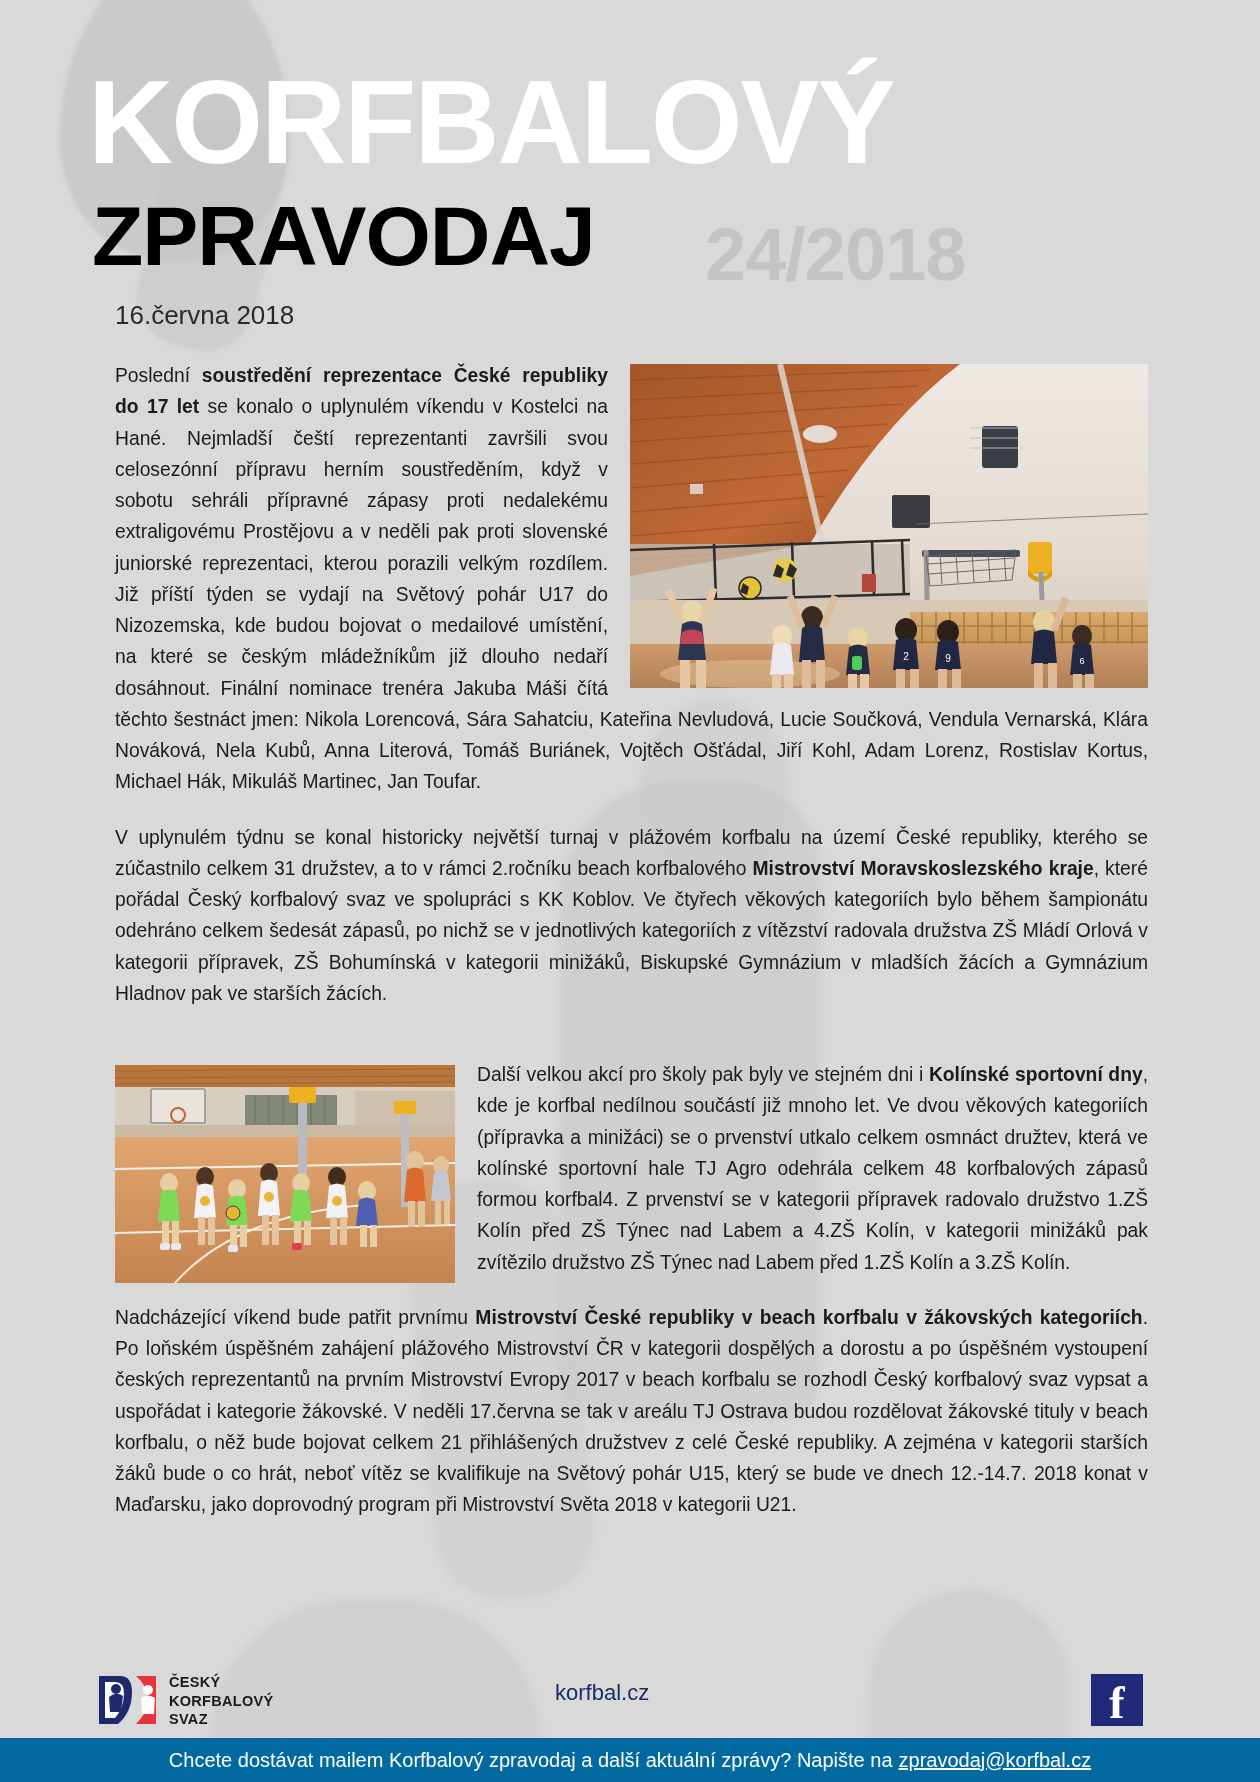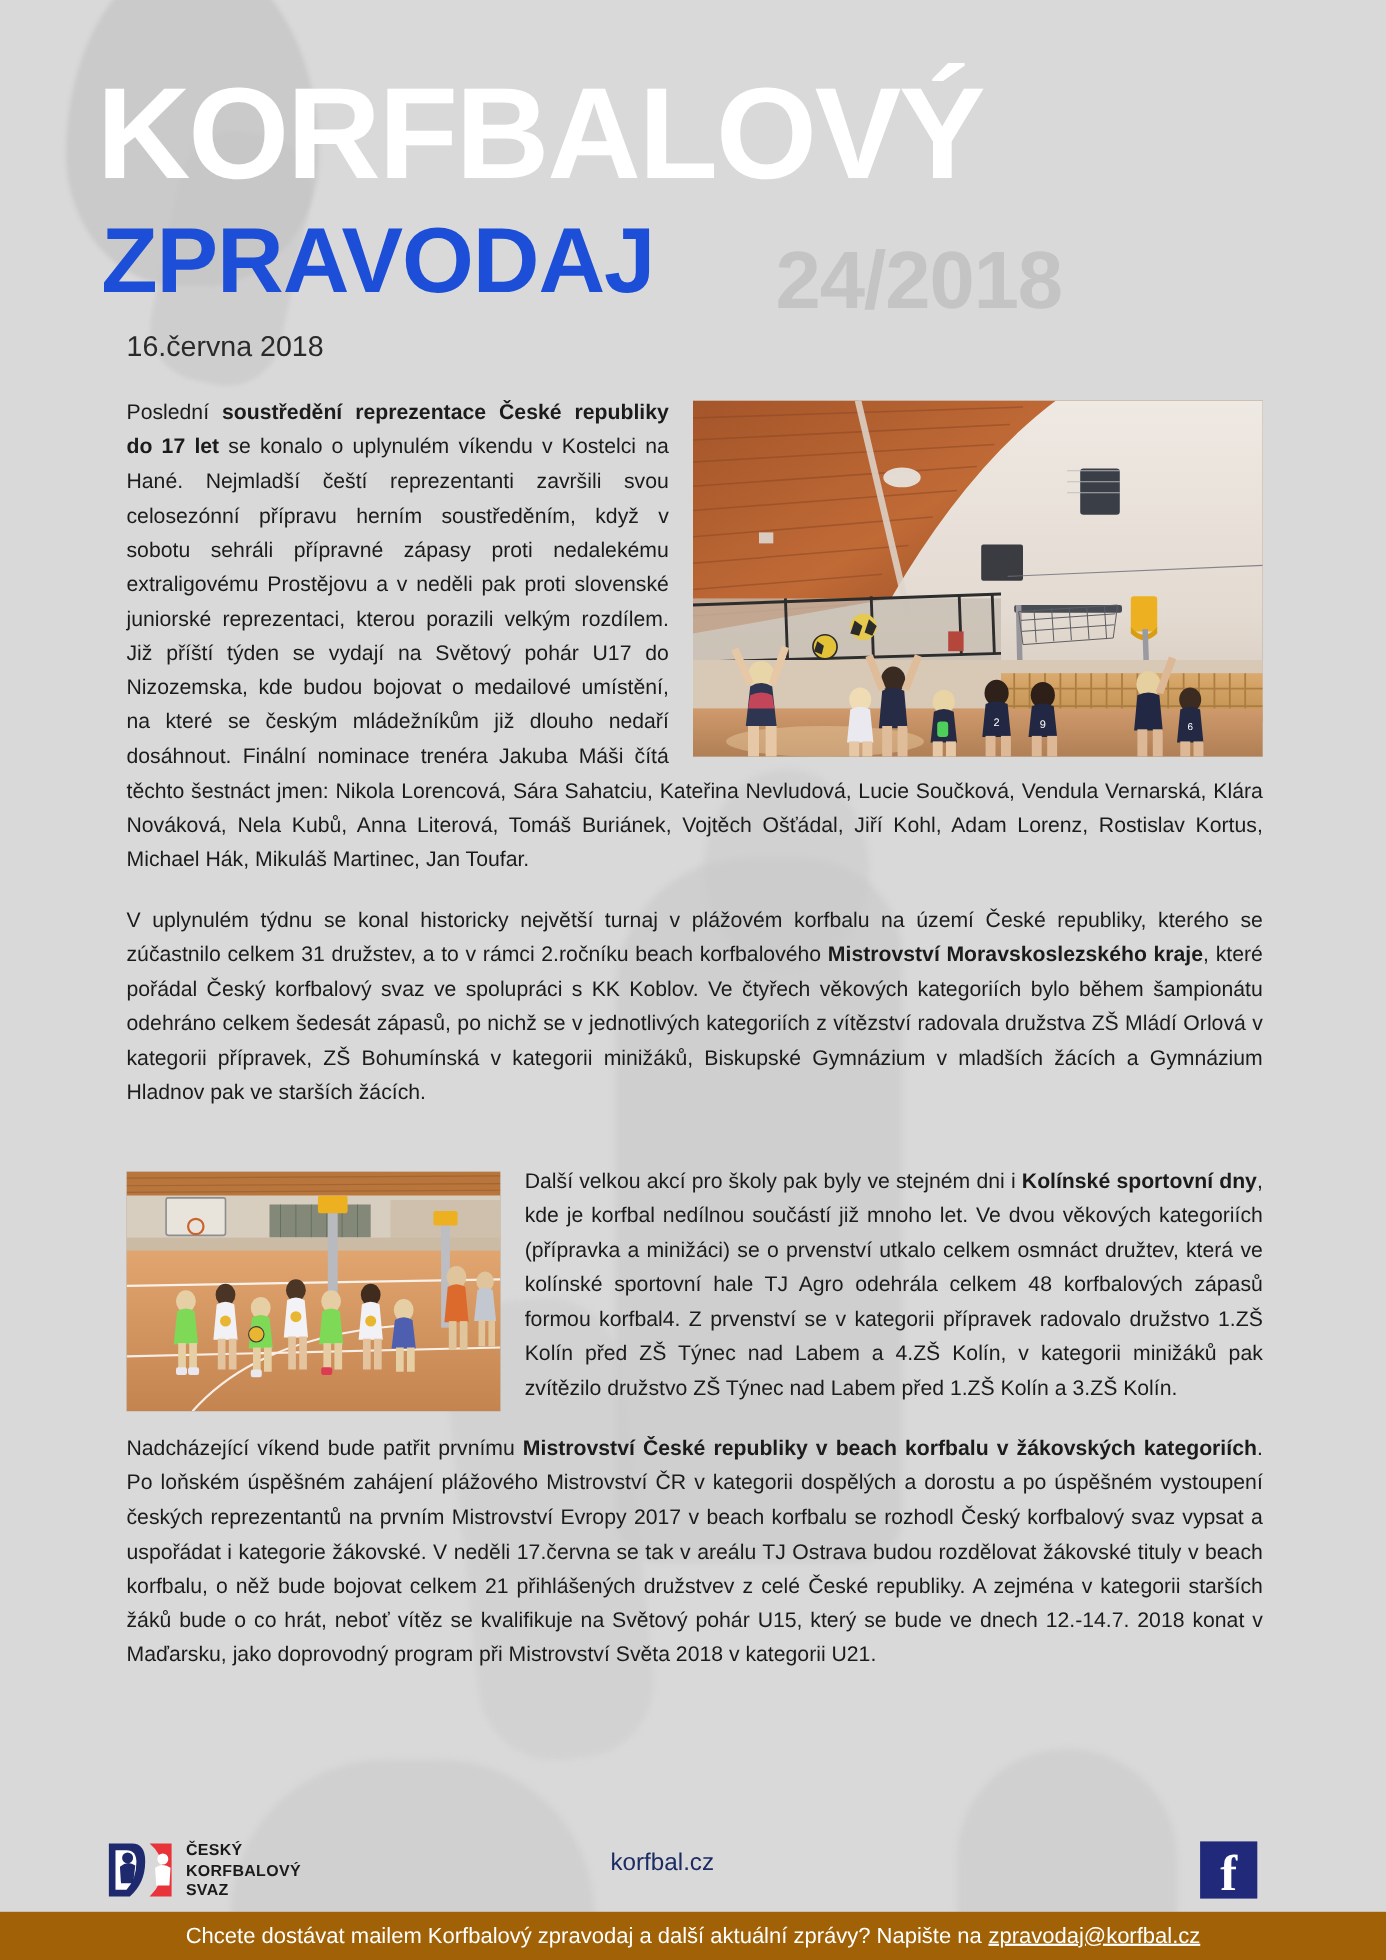--- a/index.html
+++ b/index.html
@@ -97,21 +97,21 @@
     white-space: nowrap;
     font-family: "Liberation Sans", sans-serif;
   }
   .mast-sub {
     position: absolute;
     left: 92px;
     top: 196px;
     font-size: 84px;
     line-height: 0.96;
     font-weight: bold;
-    color: #1d4ed8;
+    color: #000000;
     letter-spacing: -1px;
     white-space: nowrap;
   }
   .mast-issue {
     position: absolute;
     left: 705px;
     top: 212px;
     font-size: 74px;
     font-weight: bold;
     color: #c4c4c4;
@@ -227,21 +227,21 @@
     transform: translateY(3px);
   }
 
   
   .bottombar {
     position: absolute;
     left: 0;
     top: 1738px;
     width: 1260px;
     height: 44px;
-    background: #a16207;
+    background: #0369a1;
     display: flex;
     align-items: center;
     justify-content: center;
     z-index: 5;
   }
   .bottombar .bb-text {
     color: #ffffff;
     font-size: 20px;
     white-space: nowrap;
   }

